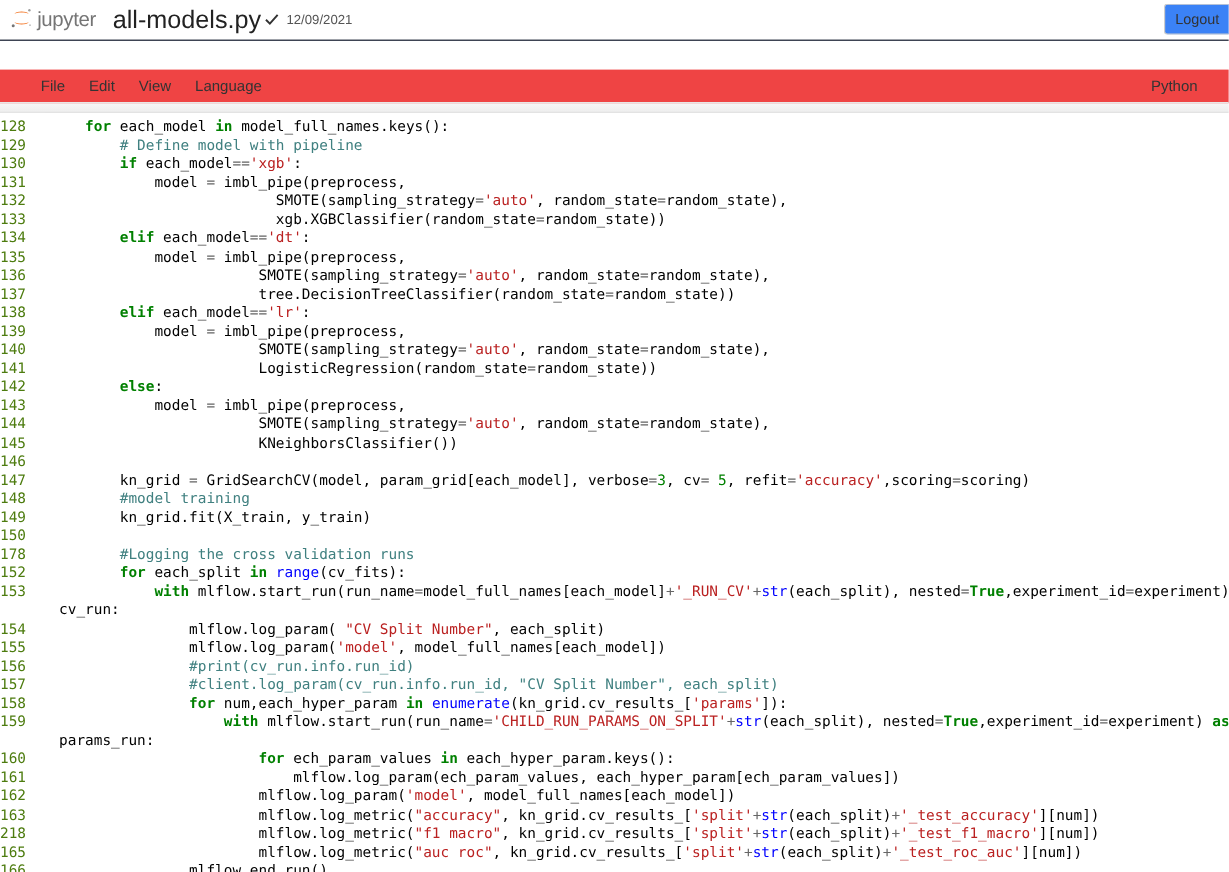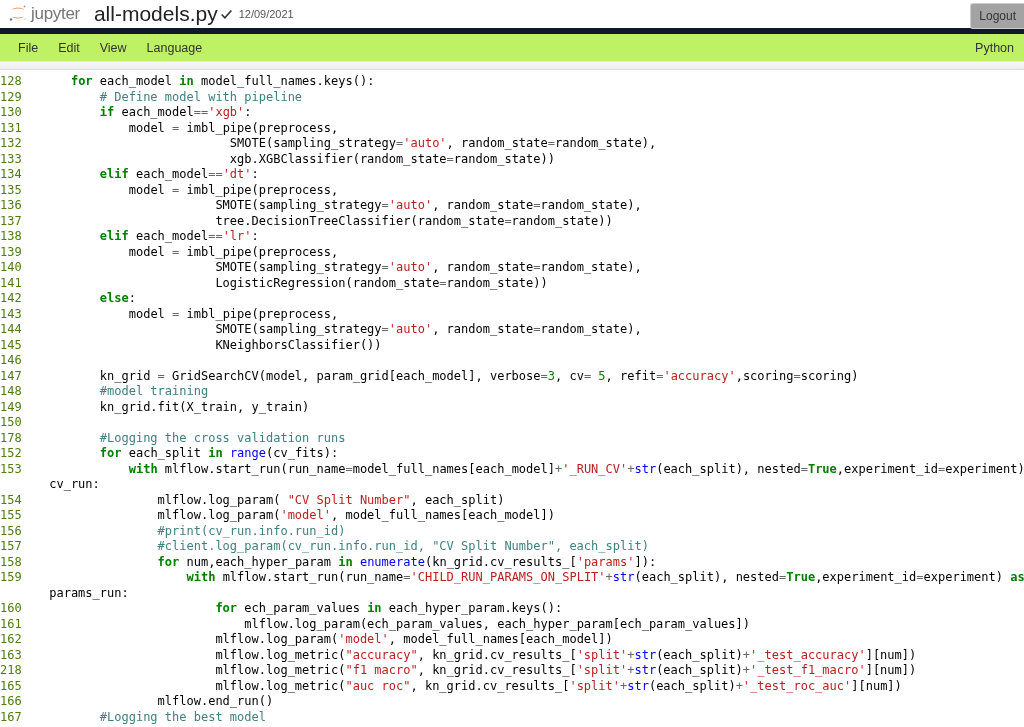--- a/index.html
+++ b/index.html
@@ -1,26 +1,26 @@
 <!DOCTYPE html>
 <html><head>
   <meta charset="utf-8">
   <style>
     * { box-sizing: border-box; margin: 0; padding: 0; }
     html, body { width: 1024px; height: 727px; overflow: hidden; font-family: "Helvetica Neue", Helvetica, Arial, sans-serif; font-size: 13px; color: #333; background: #fff; }
     
-    .header { display: flex; align-items: center; height: 34px; padding: 0 8px; border-bottom: 6px solid #0f172a; position: relative; }
+    .header { display: flex; align-items: center; height: 34px; padding: 0 8px; border-bottom: 1px solid #0f172a; position: relative; }
     .logo-wrap { display: flex; align-items: center; gap: 3px; margin-right: 10px; }
     .logo-text { font-size: 17px; color: #757575; letter-spacing: -0.3px; }
     .filename { font-size: 21px; color: #222; margin-left: 4px; margin-right: 2px; }
     .check-icon svg { width: 13px; height: 13px; display: block; }
     .timestamp { font-size: 11px; color: #555; margin-left: 6px; }
-    .logout-btn { position: absolute; right: 0; top: 3px; border: 1px solid #ccc; border-right: none; border-radius: 3px 0 0 3px; background: #a3a3a3; padding: 5px 8px; font-size: 12px; color: #333; cursor: pointer; }
+    .logout-btn { position: absolute; right: 0; top: 3px; border: 1px solid #ccc; border-right: none; border-radius: 3px 0 0 3px; background: #3b82f6; padding: 5px 8px; font-size: 12px; color: #333; cursor: pointer; }
     
-    .menubar { display: flex; align-items: center; height: 28px; padding: 0 8px; border-bottom: 1px solid #e7e7e7; background: #bef264; position: relative; }
+    .menubar { display: flex; align-items: center; height: 28px; padding: 0 24px; border-bottom: 1px solid #e7e7e7; background: #ef4444; position: relative; margin-top: 24px; }
     .menu-item { padding: 4px 10px; font-size: 12.5px; color: #333; cursor: pointer; }
     .menu-spacer { flex: 1; }
     .kernel { font-size: 12.5px; color: #333; padding-right: 2px; }
     
     .toolbar-strip { height: 8px; background: linear-gradient(#f7f7f7, #eeeeee); border-bottom: 1px solid #dcdcdc; }
     
     .codearea { display: flex; width: 100%; height: calc(727px - 34px - 28px - 8px); overflow: hidden; font-family: "DejaVu Sans Mono", Menlo, Consolas, monospace; font-size: 12px; line-height: 15.5px; }
     .gutter { width: 38px; text-align: left; padding: 4px 6px 4px 0; color: #4d7c0f; background: #fff; user-select: none; }
     .gutter div { height: 15.5px; }
     .code { flex: 1; padding: 4px 0 16px 4px; white-space: pre; overflow: hidden; }

